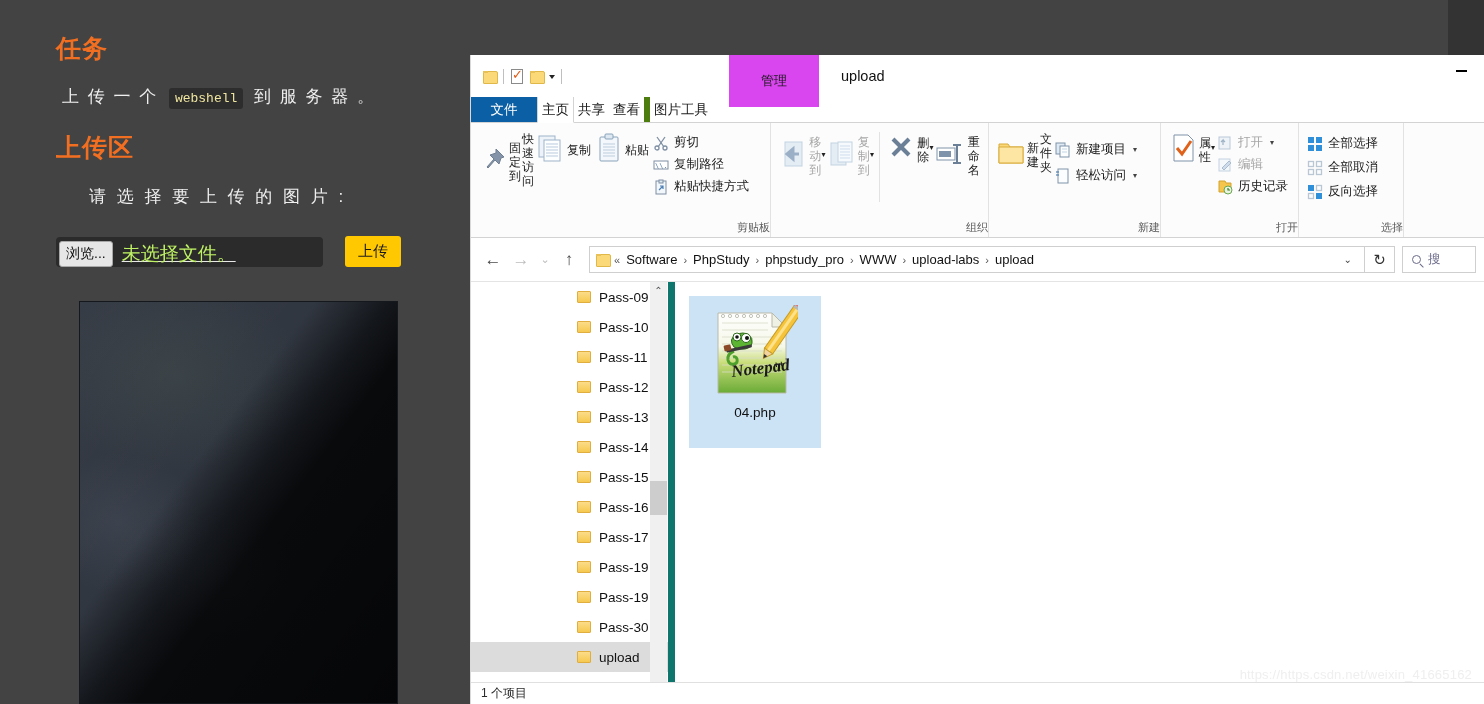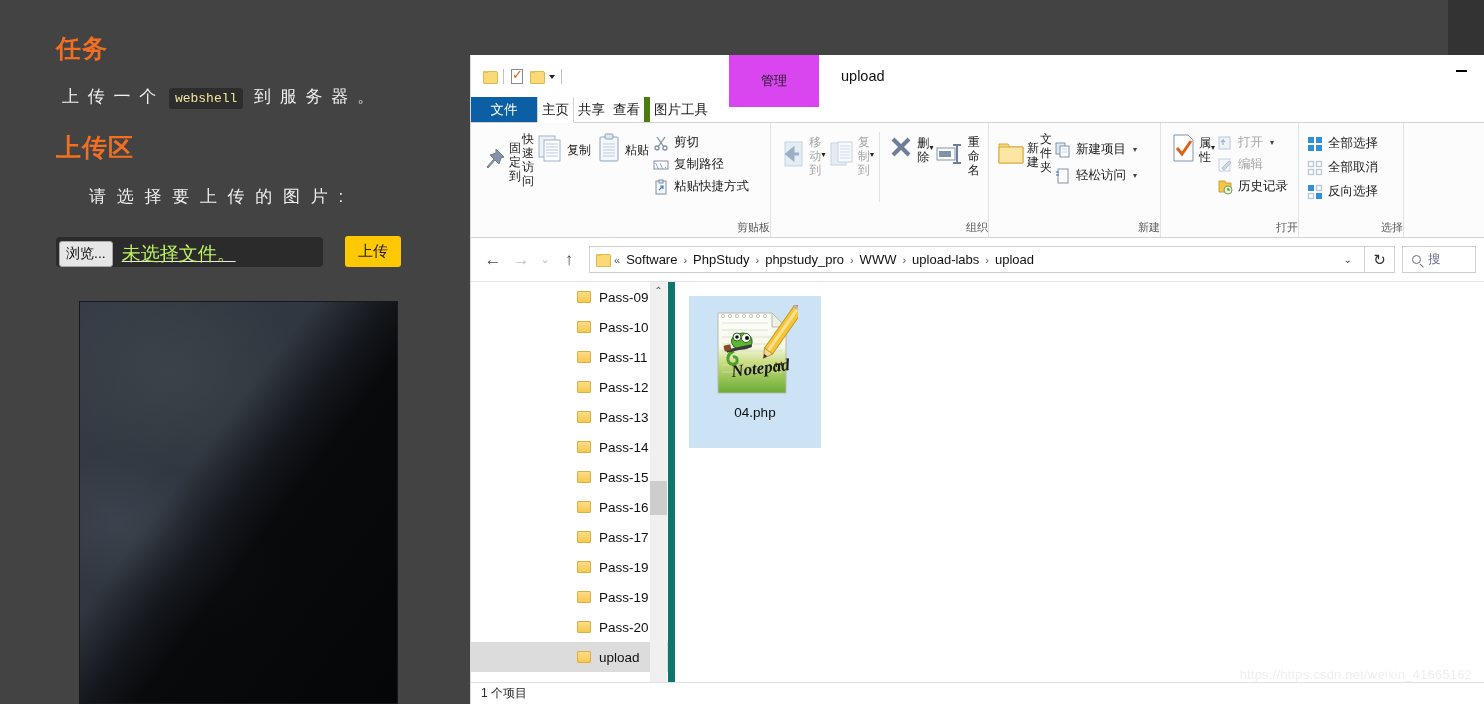--- a/index.html
+++ b/index.html
@@ -701,21 +701,21 @@
       <div class="tree-item">
         <span class="tree-folder"></span>
         <span>Pass-19</span>
       </div>
       <div class="tree-item">
         <span class="tree-folder"></span>
         <span>Pass-19</span>
       </div>
       <div class="tree-item">
         <span class="tree-folder"></span>
-        <span>Pass-20</span>
+        <span>Pass-30</span>
       </div>
       <div class="tree-item selected">
         <span class="tree-folder"></span>
         <span>upload</span>
       </div>
 
       <div id="tree-scroll">
         <span class="sb-arrow">⌃</span>
         <span class="sb-arrow">⌄</span>
         <div id="tree-thumb"></div>

